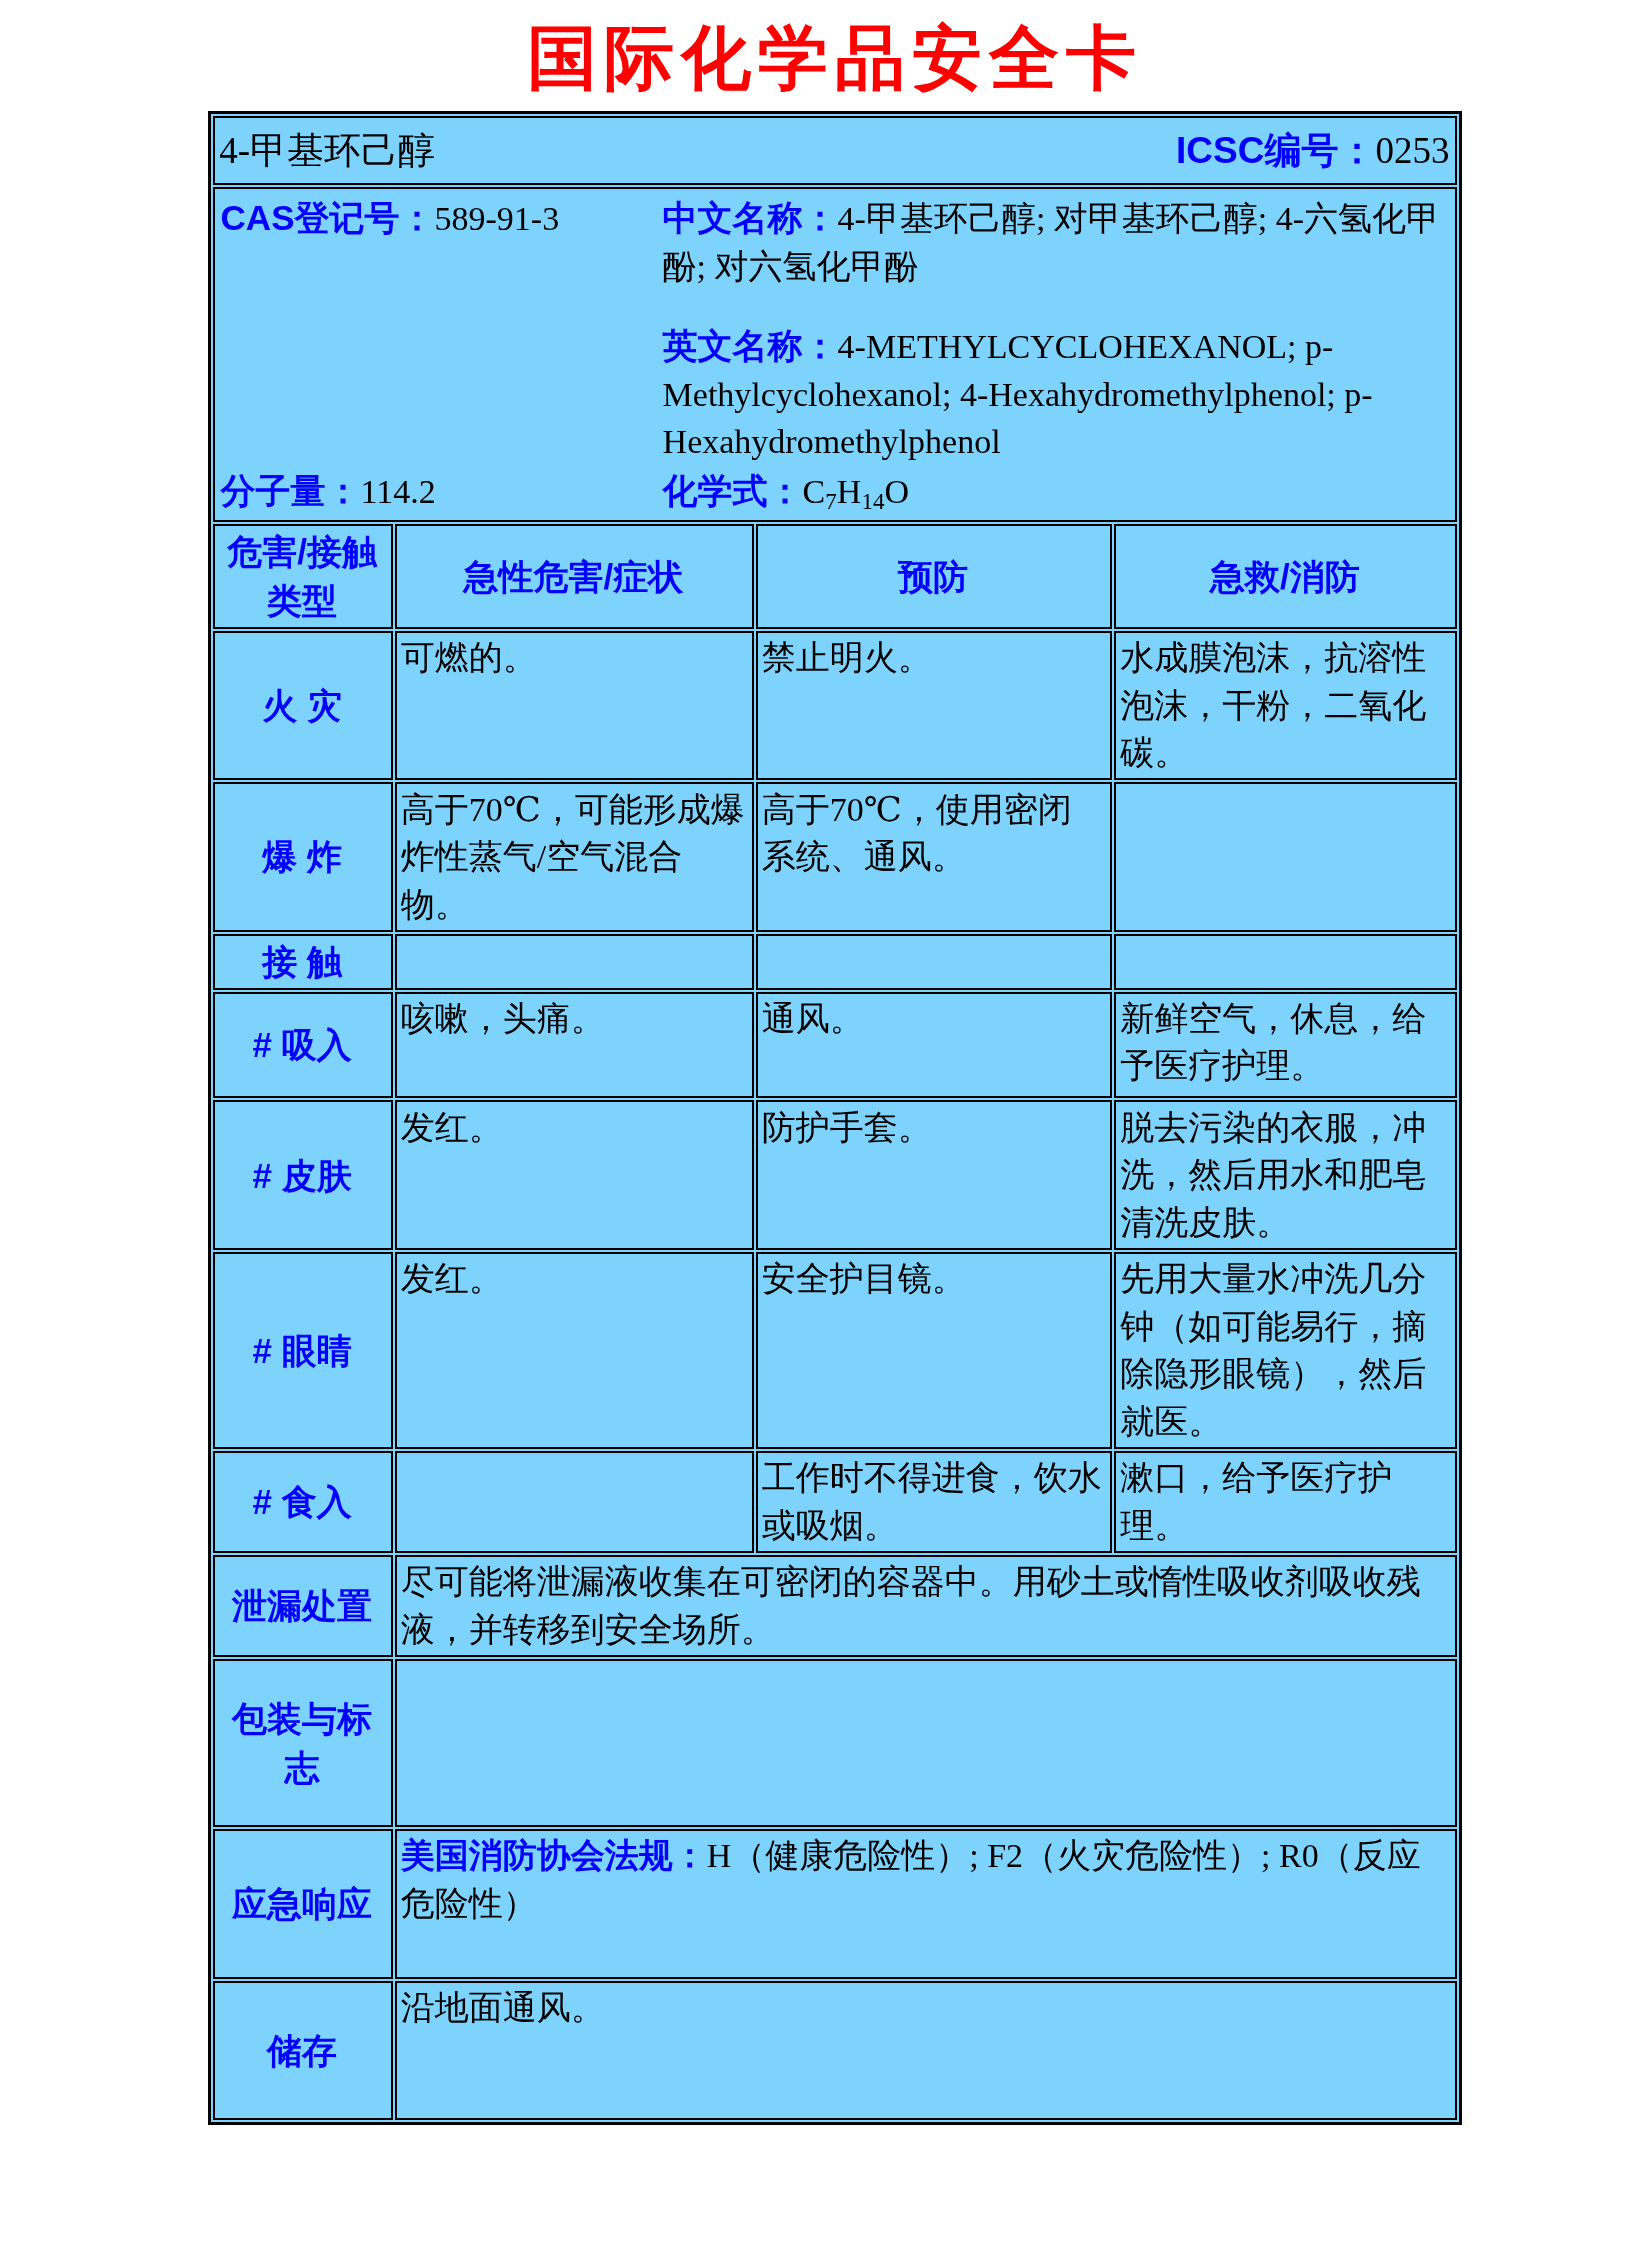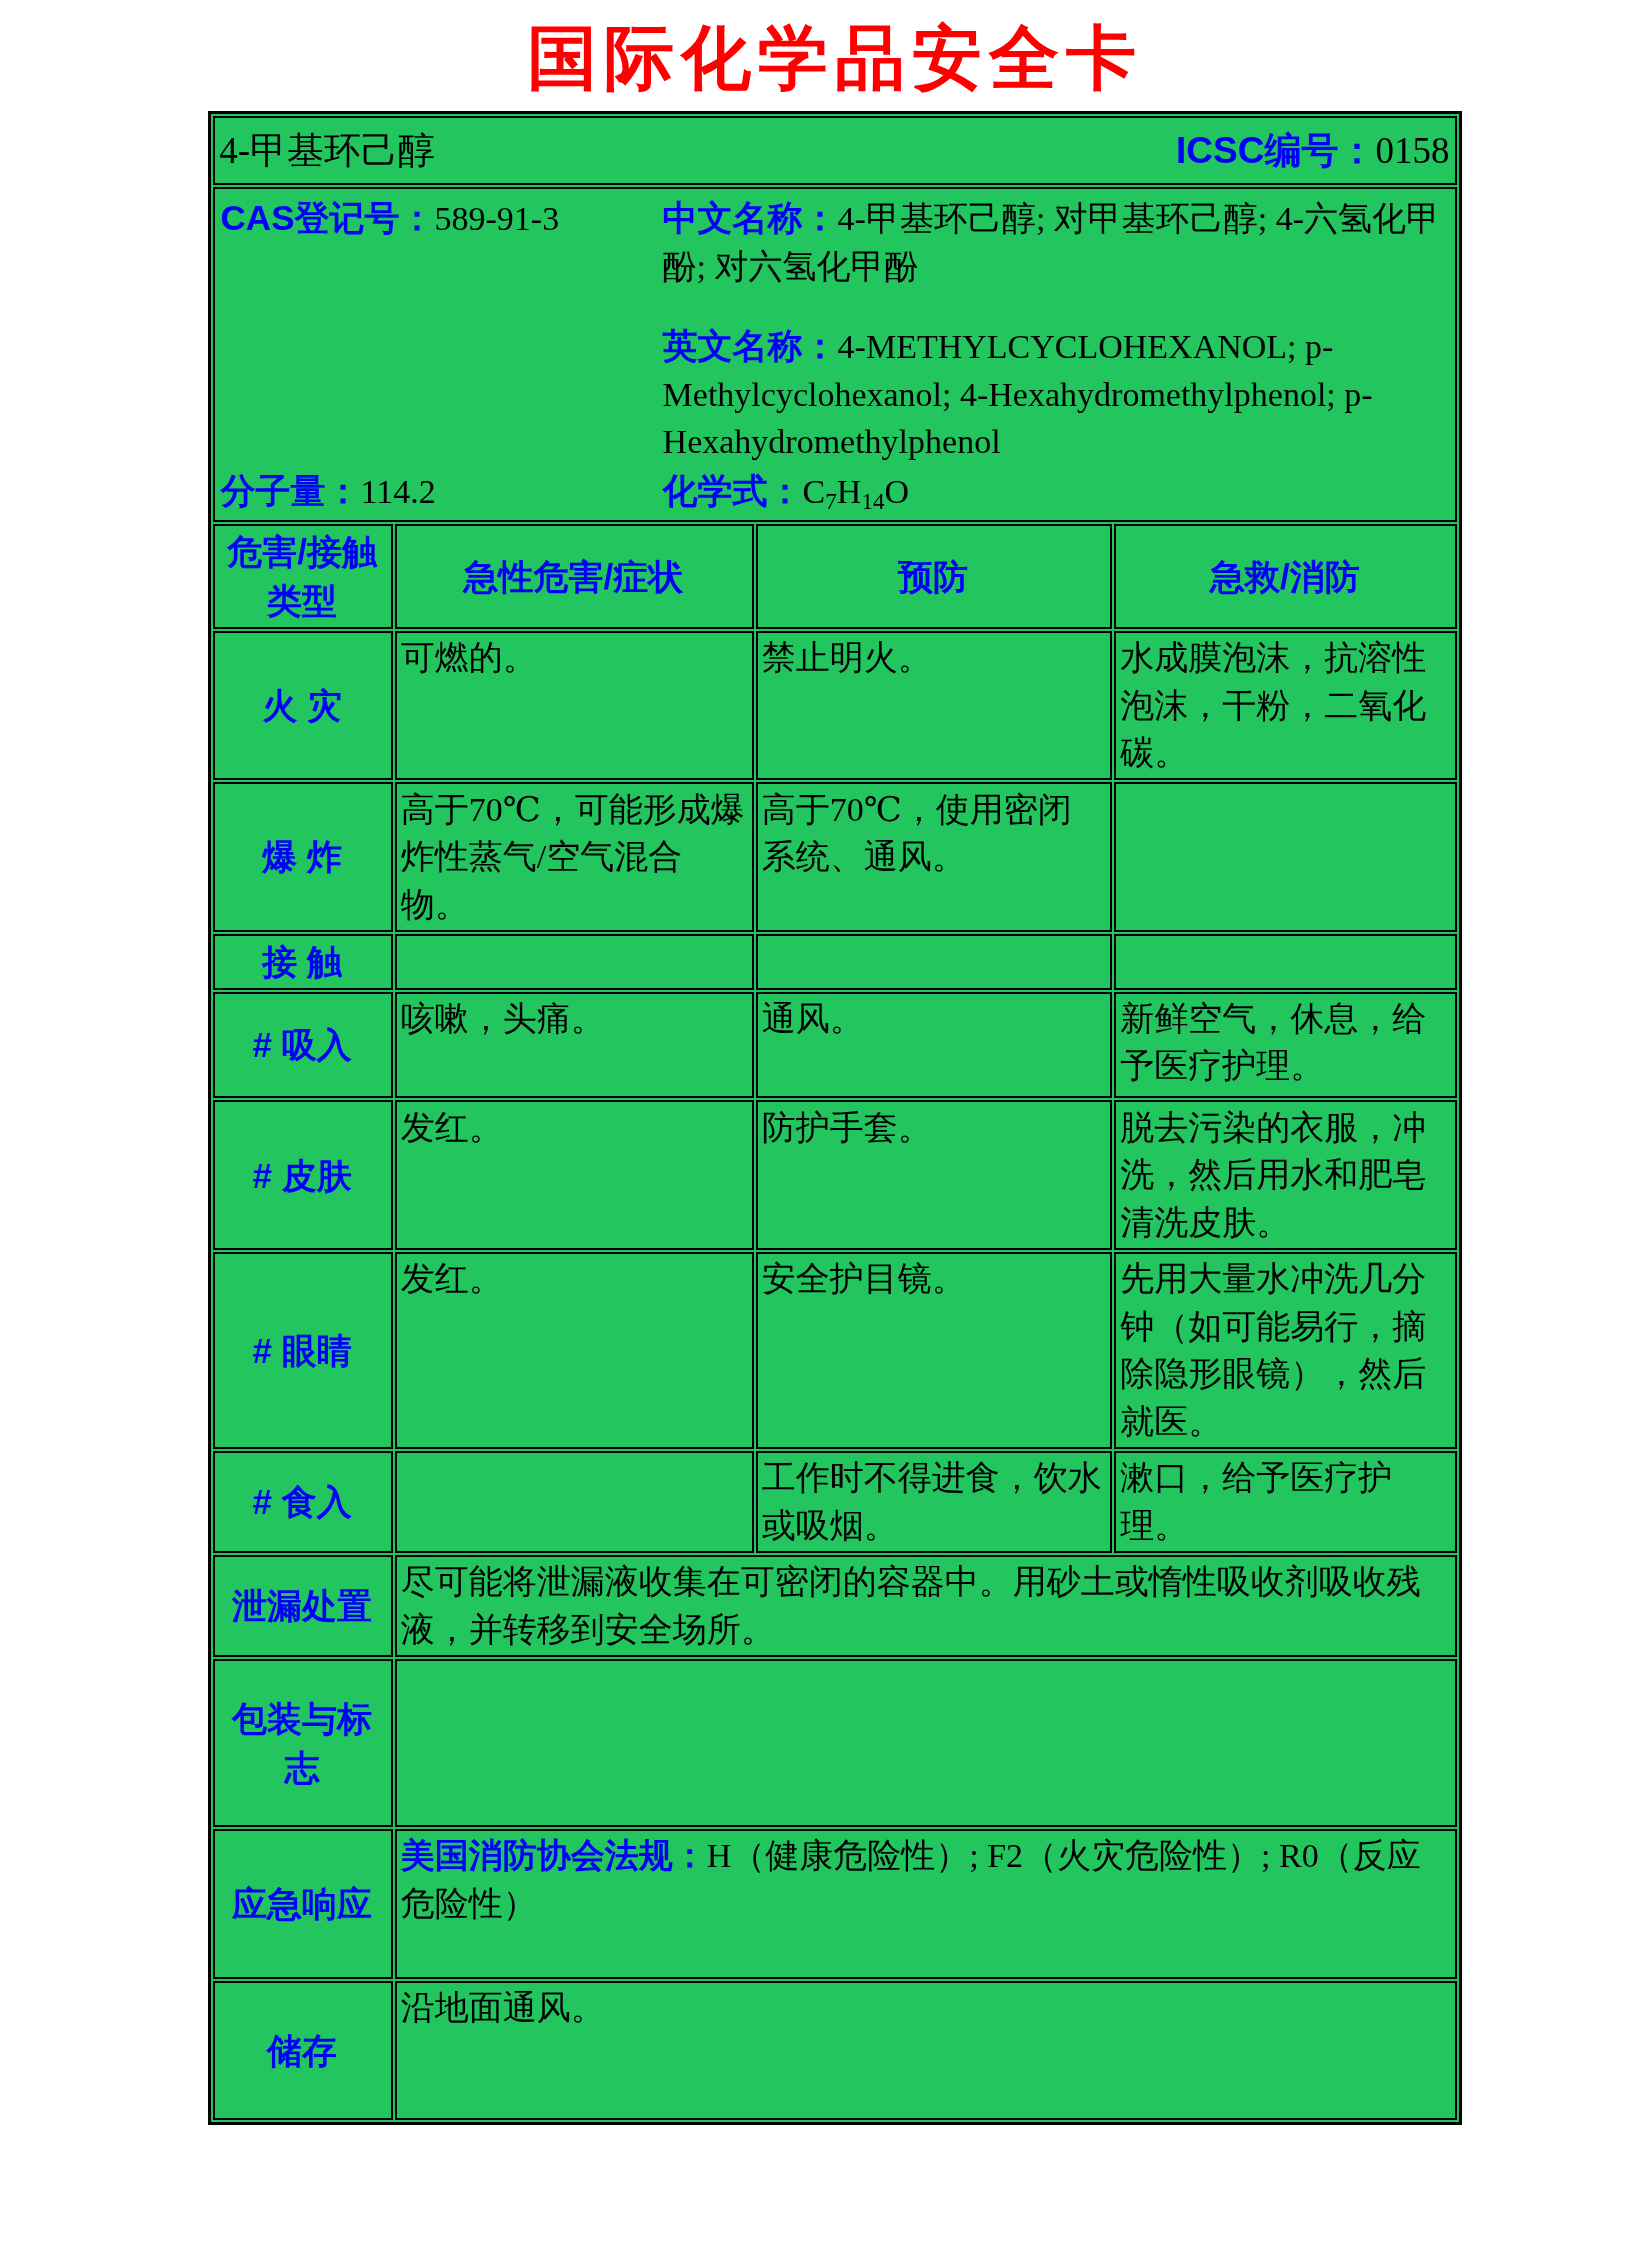--- a/index.html
+++ b/index.html
@@ -25,21 +25,21 @@
     line-height: 1.15;
     white-space: nowrap;
   }
   table.card {
     table-layout: fixed;
     width: 1254px;
     margin-left: 208px;
     border-collapse: separate;
     border-spacing: 2.8px;
     border: 3.5px solid #000000;
-    background: #22c55e;
+    background: #7dd3fc;
   }
   td {
     border: 2.1px solid #000000;
     vertical-align: top;
     padding: 1.4px 5.6px 1.4px 4.2px;
     font-size: 34px;
     line-height: 1.4;
     word-break: break-word;
     overflow-wrap: break-word;
   }
@@ -121,21 +121,21 @@
     <col style="width:29%">
     <col style="width:28.8%">
     <col style="width:27.7%">
   </colgroup>
 
   <tbody>
       <tr>
     <td colspan="4" class="name-row">
       <div class="name-row-inner">
         <span>4-甲基环己醇</span>
-        <span><span class="blue">ICSC编号：</span><span>0158</span></span>
+        <span><span class="blue">ICSC编号：</span><span>0253</span></span>
       </div>
     </td>
   </tr>
 
   <tr>
     <td colspan="4">
       <div class="id-grid">
         <div class="id-cas"><span class="blue">CAS登记号：</span><span>589-91-3</span></div>
         <div class="id-cn"><span class="blue">中文名称：</span><span>4-甲基环己醇; 对甲基环己醇; 4-六氢化甲酚; 对六氢化甲酚</span></div>
         <div class="id-en"><span class="blue">英文名称：</span><span>4-METHYLCYCLOHEXANOL; p-Methylcyclohexanol; 4-Hexahydromethylphenol; p-Hexahydromethylphenol</span></div>

